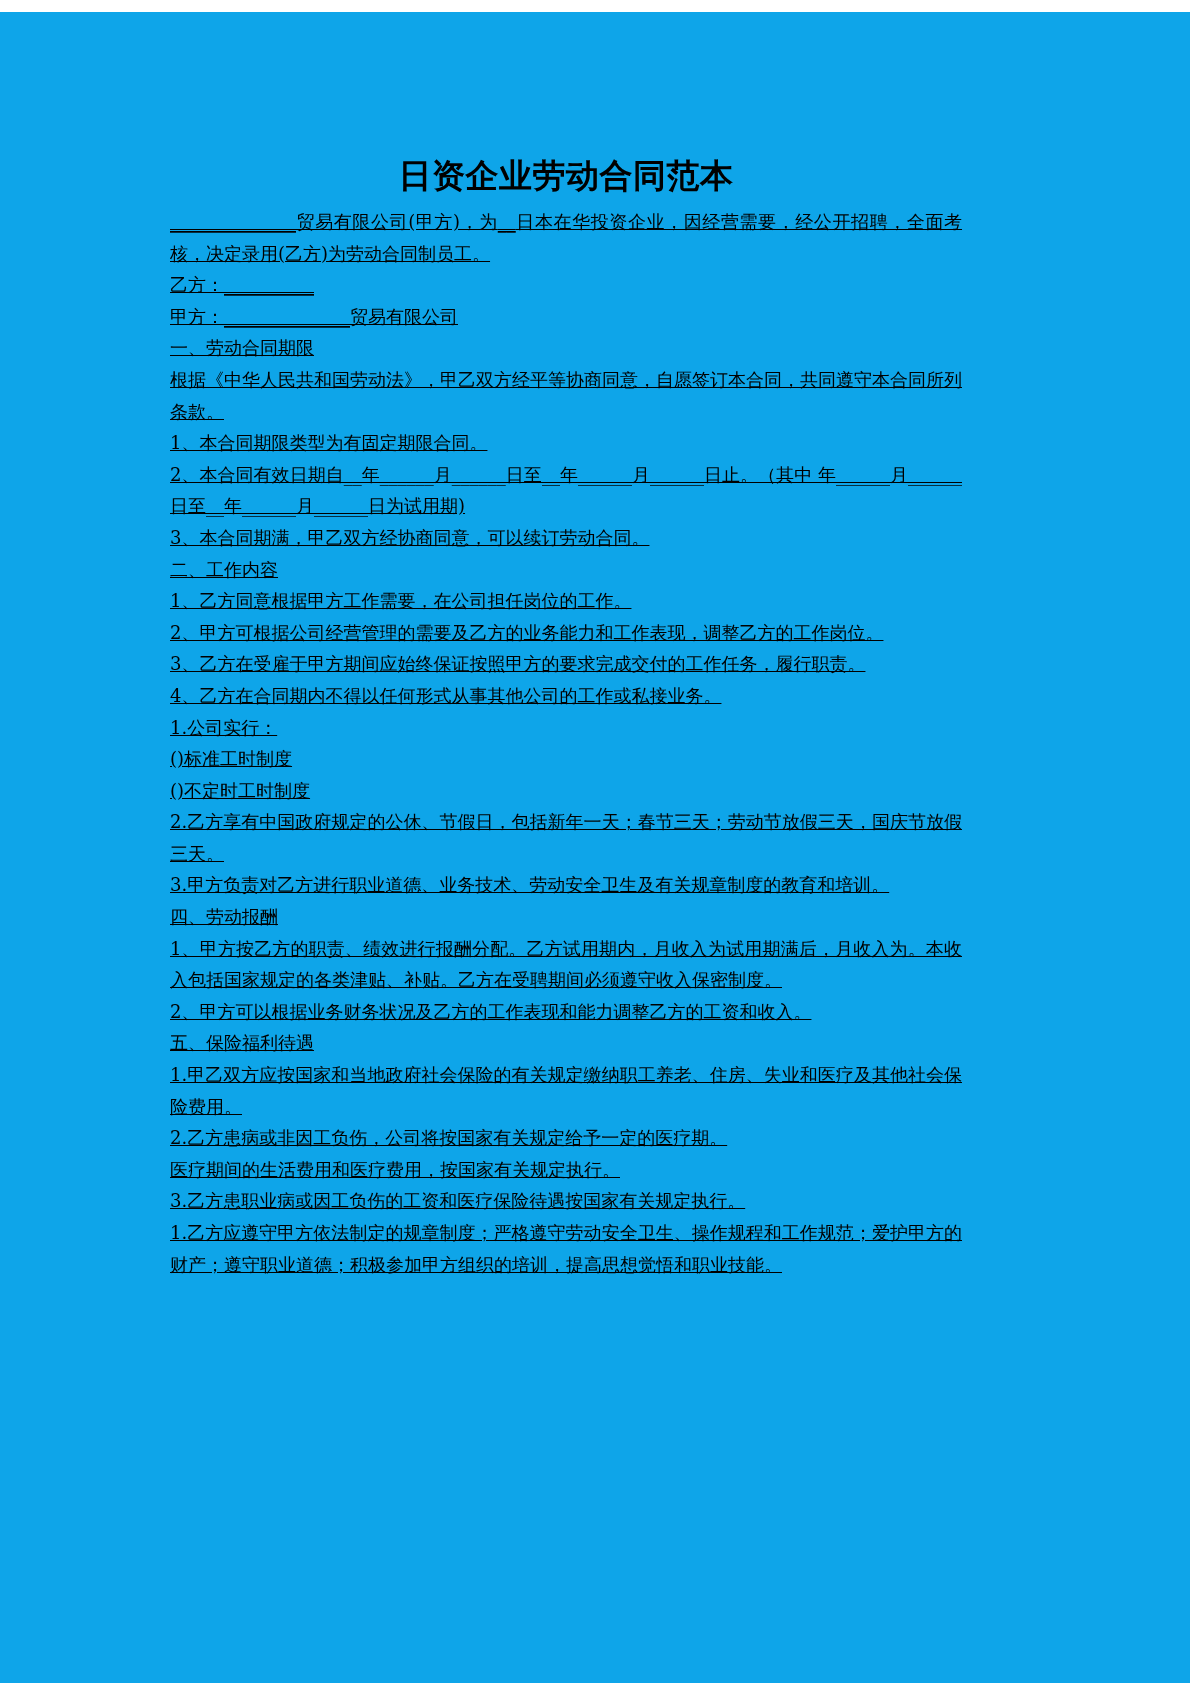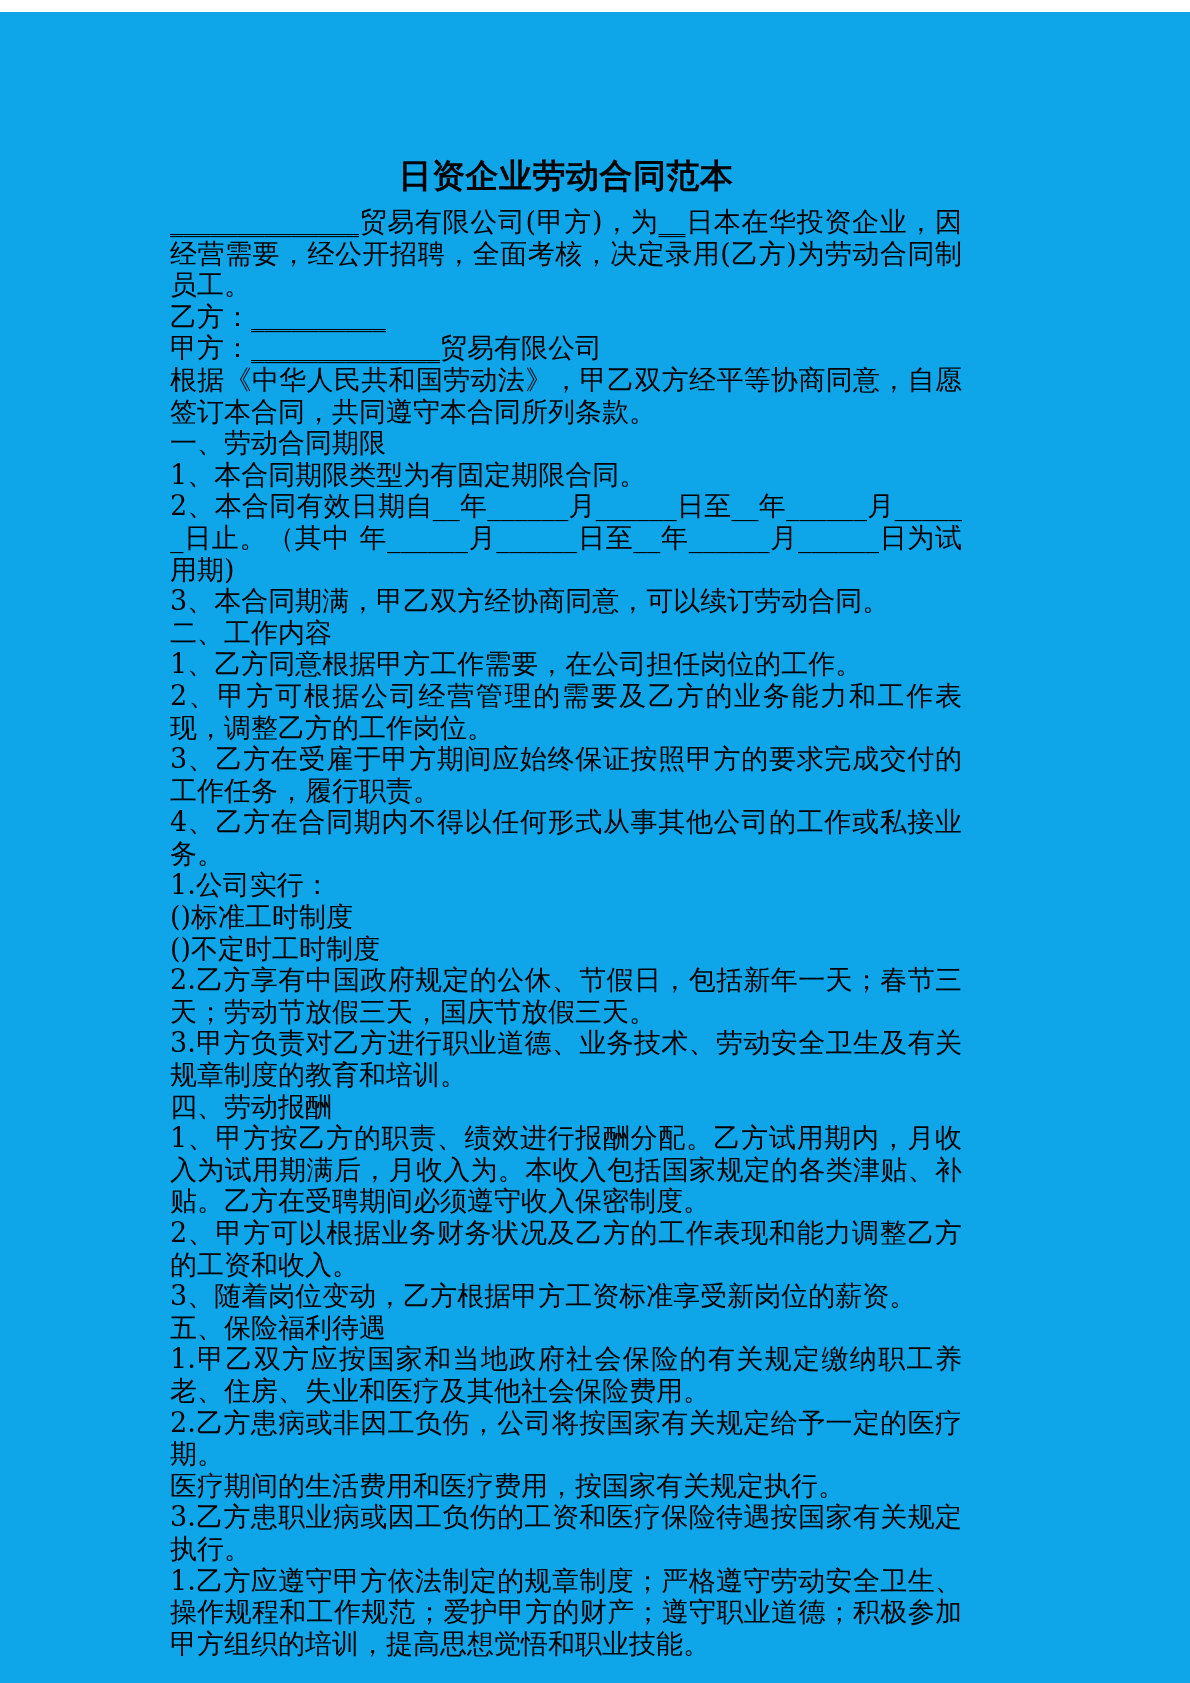--- a/index.html
+++ b/index.html
@@ -27,28 +27,29 @@
     font-weight: bold;
     font-size: 33px;
     line-height: 48px;
     text-align: center;
     color: #000000;
     margin: 0 0 6px 0;
     letter-spacing: 0.5px;
   }
   .para {
     font-family: "DejaVu Serif", "Liberation Serif", serif;
-    font-size: 27px;
+    font-size: 18px;
     line-height: 31.6px;
     color: #000000;
     margin: 0;
     text-align: justify;
     text-justify: inter-character;
     word-break: break-all;
     white-space: pre-wrap;
+    text-decoration: underline;
   }
   .u {
     text-decoration: underline;
     text-decoration-thickness: 1px;
     text-underline-offset: 3px;
   }
 </style>
 </head>
 <body>
 
@@ -56,43 +57,42 @@
   <div class="content">
 
     <h1 class="doc-title">日资企业劳动合同范本</h1>
 
     <p class="para"><span class="u">______________</span><span>贸易有限公司(甲方)，为</span><span class="u">__</span><span>日本在华投资企业，因经营需要，经公开招聘，全面考核，决定录用(乙方)为劳动合同制员工。</span></p>
 
     <p class="para"><span>乙方：</span><span class="u">__________</span></p>
 
     <p class="para"><span>甲方：</span><span class="u">______________</span><span>贸易有限公司</span></p>
 
+    <p class="para">一、劳动合同期限</p>
+
     <p class="para">根据《中华人民共和国劳动法》，甲乙双方经平等协商同意，自愿签订本合同，共同遵守本合同所列条款。</p>
-
-    <p class="para">一、劳动合同期限</p>
     <p class="para">1、本合同期限类型为有固定期限合同。</p>
     <p class="para">2、本合同有效日期自__年______月______日至__年______月______日止。（其中 年______月______日至__年______月______日为试用期)</p>
     <p class="para">3、本合同期满，甲乙双方经协商同意，可以续订劳动合同。</p>
 
     <p class="para">二、工作内容</p>
     <p class="para">1、乙方同意根据甲方工作需要，在公司担任岗位的工作。</p>
     <p class="para">2、甲方可根据公司经营管理的需要及乙方的业务能力和工作表现，调整乙方的工作岗位。</p>
     <p class="para">3、乙方在受雇于甲方期间应始终保证按照甲方的要求完成交付的工作任务，履行职责。</p>
     <p class="para">4、乙方在合同期内不得以任何形式从事其他公司的工作或私接业务。</p>
 
     <p class="para">1.公司实行：</p>
     <p class="para">()标准工时制度</p>
     <p class="para">()不定时工时制度</p>
     <p class="para">2.乙方享有中国政府规定的公休、节假日，包括新年一天；春节三天；劳动节放假三天，国庆节放假三天。</p>
     <p class="para">3.甲方负责对乙方进行职业道德、业务技术、劳动安全卫生及有关规章制度的教育和培训。</p>
 
     <p class="para">四、劳动报酬</p>
     <p class="para">1、甲方按乙方的职责、绩效进行报酬分配。乙方试用期内，月收入为试用期满后，月收入为。本收入包括国家规定的各类津贴、补贴。乙方在受聘期间必须遵守收入保密制度。</p>
     <p class="para">2、甲方可以根据业务财务状况及乙方的工作表现和能力调整乙方的工资和收入。</p>
-    <p class="para">3、随着岗位变动，乙方根据甲方工资标准享受新岗位的薪资。</p>
 
     <p class="para">五、保险福利待遇</p>
     <p class="para">1.甲乙双方应按国家和当地政府社会保险的有关规定缴纳职工养老、住房、失业和医疗及其他社会保险费用。</p>
     <p class="para">2.乙方患病或非因工负伤，公司将按国家有关规定给予一定的医疗期。</p>
     <p class="para">医疗期间的生活费用和医疗费用，按国家有关规定执行。</p>
     <p class="para">3.乙方患职业病或因工负伤的工资和医疗保险待遇按国家有关规定执行。</p>
 
     <p class="para">1.乙方应遵守甲方依法制定的规章制度；严格遵守劳动安全卫生、操作规程和工作规范；爱护甲方的财产；遵守职业道德；积极参加甲方组织的培训，提高思想觉悟和职业技能。</p>
 
   </div>

